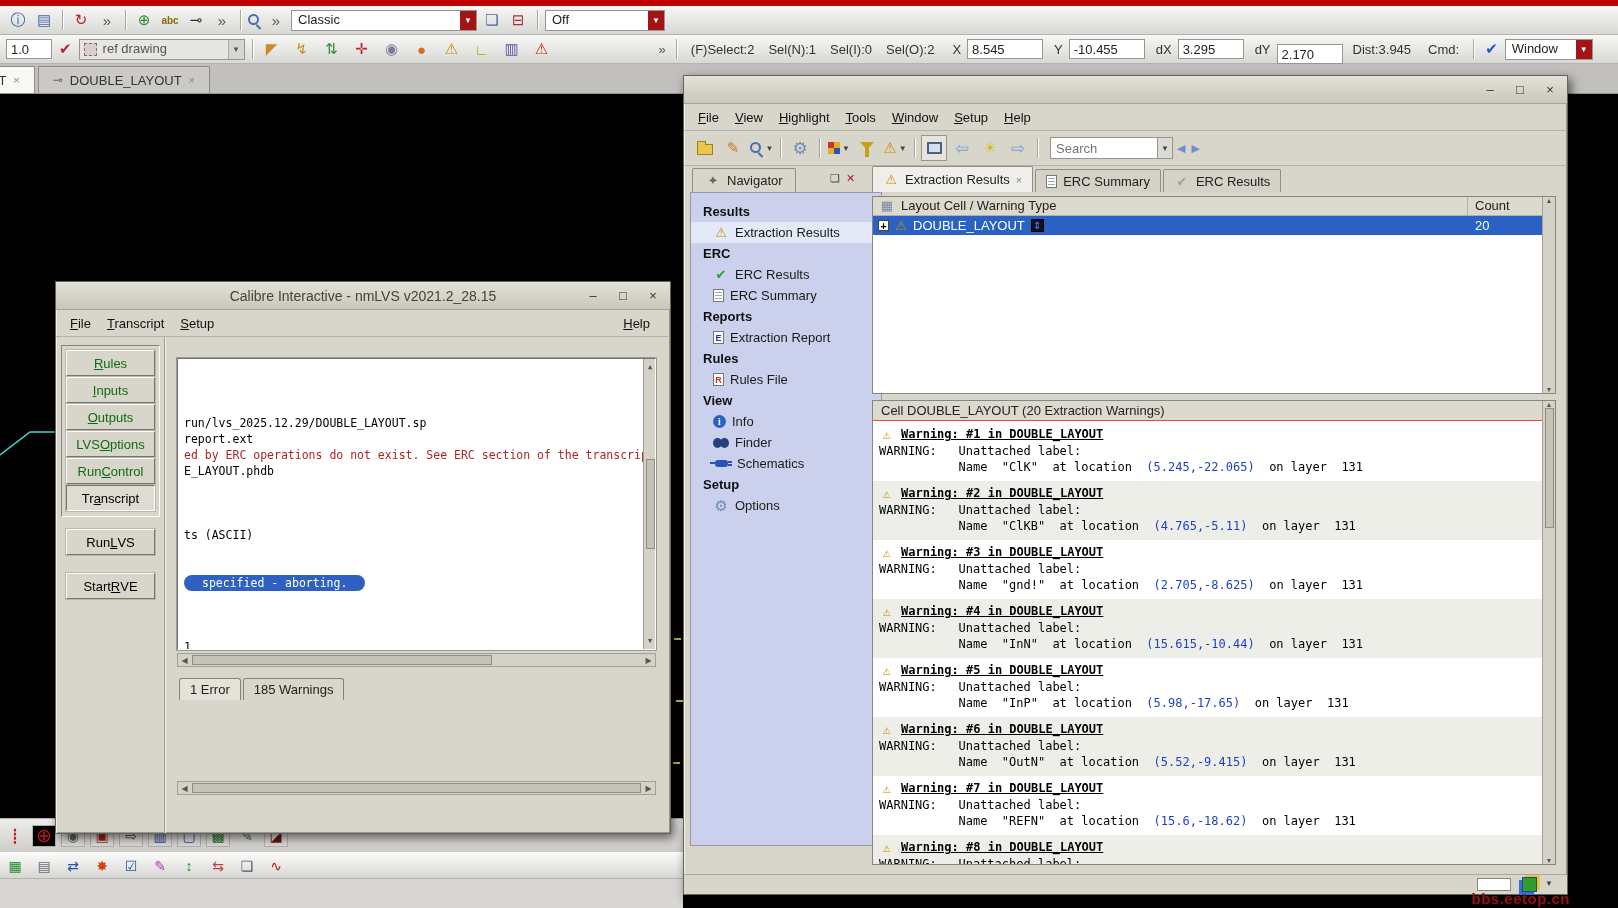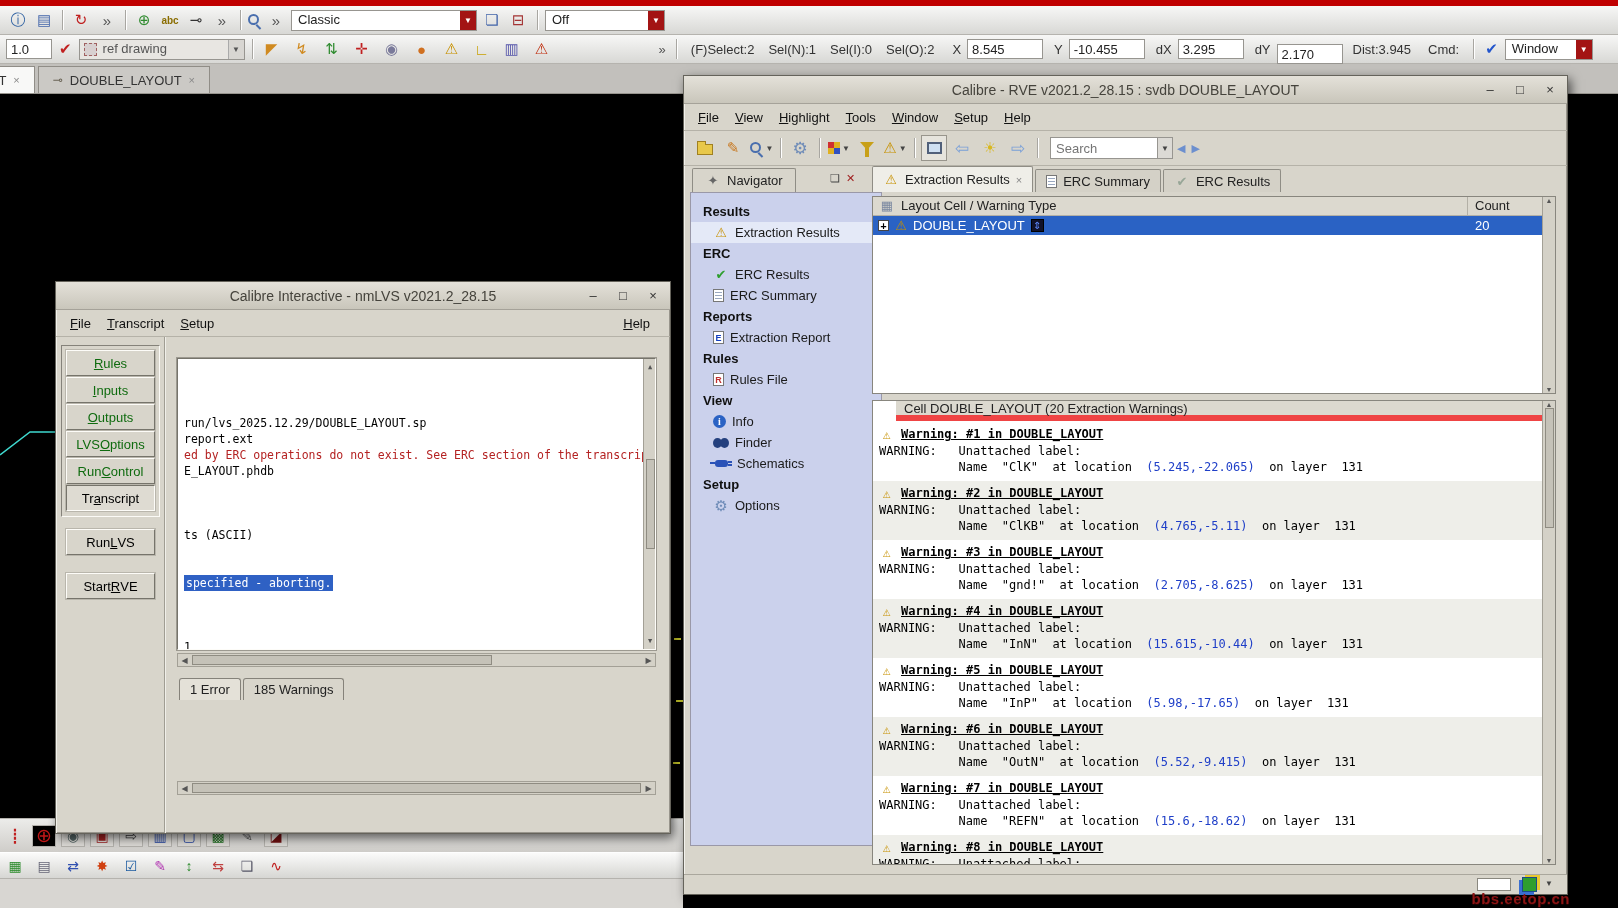--- a/index.html
+++ b/index.html
@@ -65,21 +65,21 @@
   .lvs-btn{position:absolute;left:10px;width:89px;height:26px;background:#d8d5cb;font-size:13px;
            display:flex;align-items:center;justify-content:center;color:#0f6b0f;
            border:1px solid;border-color:#fdfcf8 #76746b #76746b #fdfcf8;box-shadow:0 0 0 1px #b9b6ac;}
   .lvs-btn.black{color:#000;}
   .lvs-btn.pressed{border-color:#76746b #fdfcf8 #fdfcf8 #76746b;background:#dedbd2;}
   .trans{position:absolute;left:121px;top:21px;width:479px;height:292px;background:#fff;
          border:1px solid;border-color:#76746b #fdfcf8 #fdfcf8 #76746b;box-shadow:0 0 0 1px #9c9990;
          overflow:hidden;font:11.5px/16px "DejaVu Sans Mono",monospace;color:#000;padding:8px 6px 0 6px;white-space:pre;}
   .tline{min-height:16px;}
   .tline.red{color:#b42222;}
-  .tsel{background:#2f61c4;color:#fff;padding:1px 2px;}
+  .tsel{background:#2f61c4;color:#fff;padding:1px 18px;border-radius:8px;}
   .hsb{position:absolute;height:14px;background:#d4d1c7;border:1px solid #a3a096;display:flex;align-items:center;}
   .hsb .arr{width:13px;text-align:center;font-size:8px;color:#555;flex:none;}
   .hsb .thumb{height:10px;background:#c5c2b8;border:1px solid #8f8c82;margin:0 1px;}
   .vsb{position:absolute;right:0;top:0;bottom:0;width:13px;background:#d4d1c7;border-left:1px solid #a3a096;
        display:flex;flex-direction:column;align-items:center;justify-content:space-between;font-size:7px;color:#555;}
   .vsb .vthumb{width:9px;background:#c5c2b8;border:1px solid #8f8c82;flex:none;}
   .etab{display:inline-flex;align-items:center;height:22px;padding:0 10px;font-size:13px;color:#222;
         background:#d8d5cb;border:1px solid #85827a;border-bottom:none;border-radius:3px 3px 0 0;margin-right:2px;}
   .etab.active{background:#e4e1d8;}
   .errbox{position:absolute;left:121px;top:363px;width:479px;height:80px;background:#fff;
@@ -115,22 +115,22 @@
   .cdiv{position:absolute;left:594px;top:0;bottom:0;width:1px;background:#b3b0a6;}
   .thead .c2{position:absolute;left:602px;top:1px;}
   .trow{height:19px;position:relative;font-size:13px;color:#222;display:flex;align-items:center;}
   .trow.selrow{background:#2a62c4;color:#fff;}
   .expbox{display:inline-block;width:11px;height:11px;border:1px solid #444;background:#fff;color:#000;
           font:bold 10px/10px "DejaVu Sans Mono",monospace;text-align:center;margin:0 4px 0 5px;}
   .laytile{display:inline-flex;width:13px;height:13px;background:#10122a;color:#5e8aff;font-size:10px;
            align-items:center;justify-content:center;margin-left:6px;border:1px solid #000;}
   .rcount{position:absolute;left:602px;}
   .detbox{position:absolute;left:188px;top:234px;width:684px;height:465px;background:#fff;border:1px solid #88867e;overflow:hidden;}
-  .dethead{height:20px;background:#dcd9cf;border-bottom:6px solid #ef4444;font-size:13px;color:#222;
-           display:flex;align-items:center;padding-left:8px;margin-left:23px;}
+  .dethead{height:20px;background:#dcd9cf;border-bottom:1px solid #ef4444;font-size:13px;color:#222;
+           display:flex;align-items:center;padding-left:8px;}
   .wlist{position:absolute;top:21px;left:0;right:13px;bottom:0;overflow:hidden;}
   .wblock{padding:4px 0 6px 6px;}
   .wblock.alt{background:#eeeee9;}
   .wtitle{display:flex;align-items:center;gap:6px;font:bold 12px/17px "DejaVu Sans Mono",monospace;color:#000;}
   .wlink{text-decoration:underline;}
   .wline{font:12px/16px "DejaVu Sans Mono",monospace;white-space:pre;color:#000;}
   .loc{color:#1f3fc8;}
   .rve-status{position:absolute;left:0;right:0;bottom:0;height:20px;background:#d8d5cb;border-top:1px solid #aaa79d;}
   .sb-box{position:absolute;right:56px;top:3px;width:34px;height:13px;background:#fff;border:1px solid #8a887f;}
   .sb-icon{position:absolute;right:30px;top:2px;width:15px;height:15px;background:#2e9e2e;border:1px solid #1a4a8a;
@@ -347,21 +347,20 @@
       <div class="hsb" style="left:121px;top:444px;width:479px;">
         <span class="arr">◀</span>
         <span class="thumb" style="flex:1"></span>
         <span class="arr">▶</span>
       </div>
     </div>
   </div>
 
   <div class="win" id="rve">
     <div class="titlebar">
-      <span class="title">Calibre - RVE v2021.2_28.15 : svdb DOUBLE_LAYOUT</span>
       <span class="winbtns" id="rvebtns">
           <span class="wbtn">–</span>
           <span class="wbtn">□</span>
           <span class="wbtn">×</span>
         </span>
     </div>
     <div class="menubar" id="rvemenu">
         <span class="mitem">File</span>
         <span class="mitem">View</span>
         <span class="mitem">Highlight</span>

